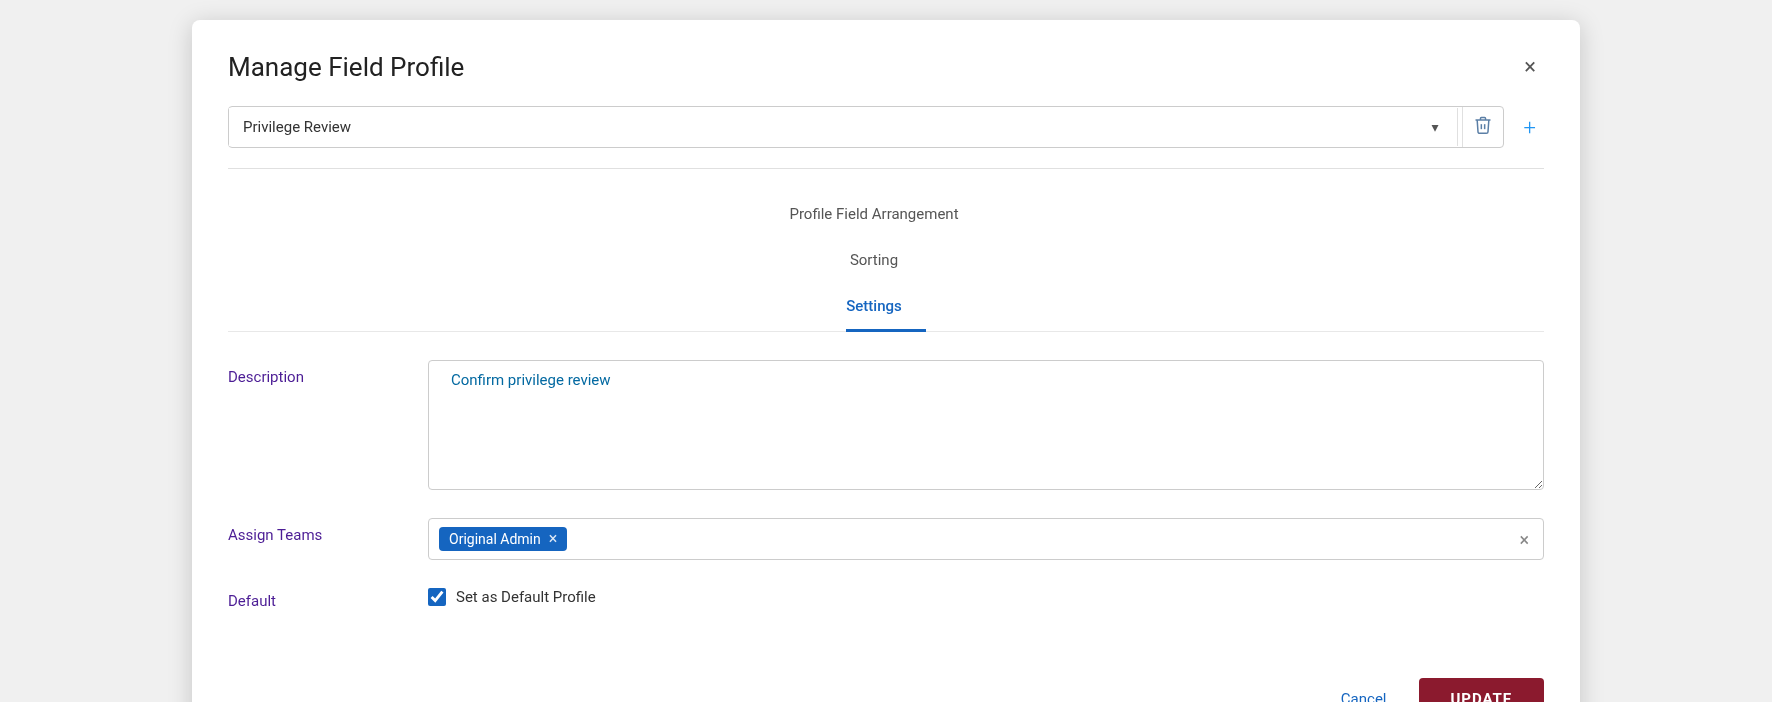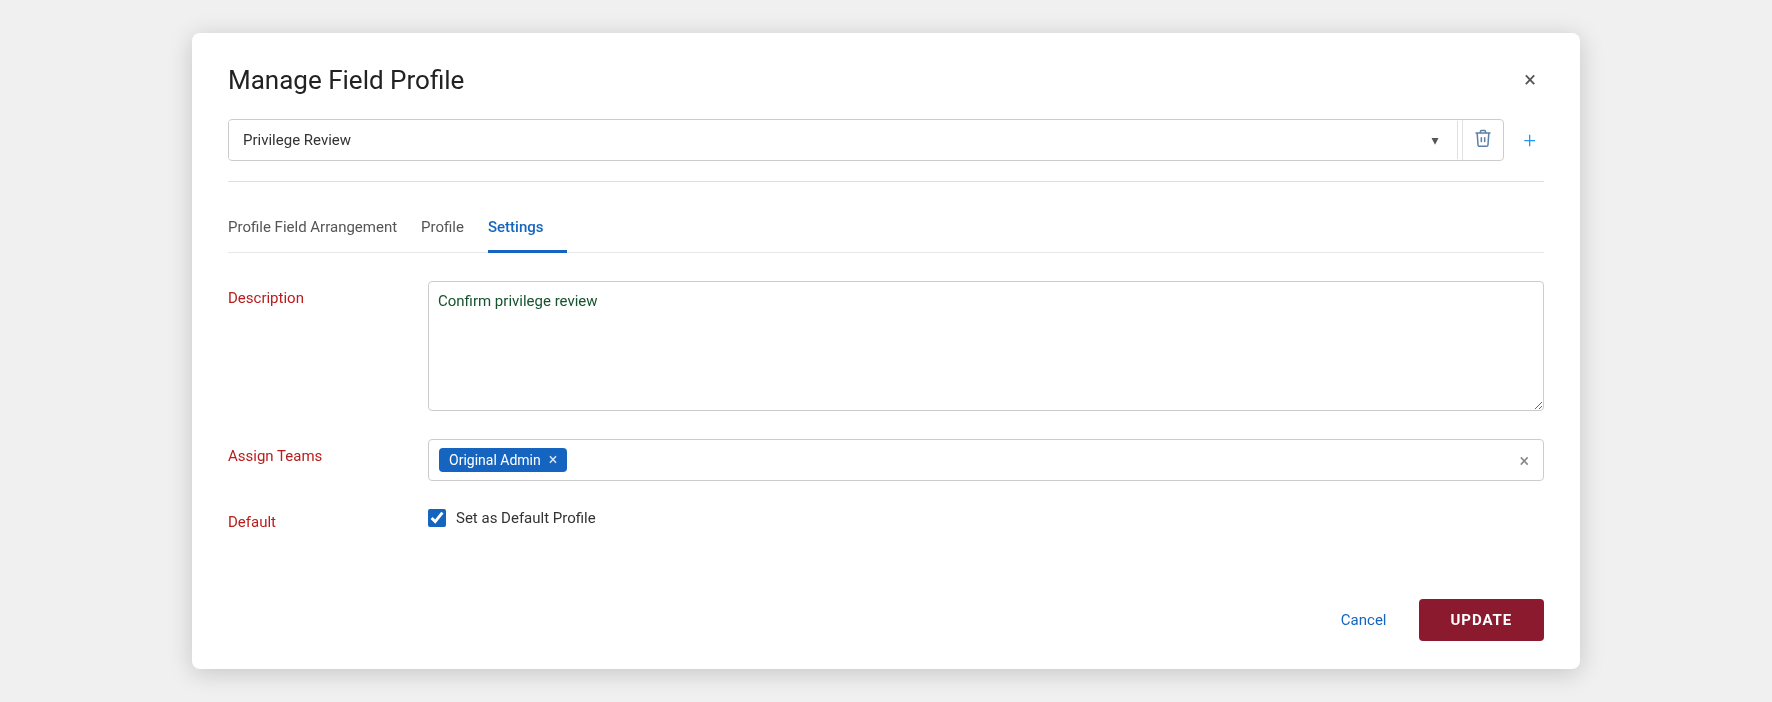--- a/index.html
+++ b/index.html
@@ -102,20 +102,21 @@
       margin: 20px 0 0 0;
     }
 
     .tabs-row {
       display: flex;
       align-items: center;
       gap: 0;
       margin-top: 24px;
       margin-bottom: 28px;
       border-bottom: 1px solid #e8e8e8;
+      flex-direction: column;
     }
 
     .tab {
       padding: 12px 24px 14px 0;
       font-size: 15px;
       color: #555;
       cursor: pointer;
       border-bottom: 3px solid transparent;
       margin-bottom: -1px;
       background: none;
@@ -142,36 +143,36 @@
     .form-row {
       display: flex;
       align-items: flex-start;
       margin-bottom: 24px;
     }
 
     .form-label {
       width: 200px;
       min-width: 200px;
       font-size: 15px;
-      color: #b91c1c;
+      color: #4c1d95;
       padding-top: 8px;
     }
 
     .form-control-area {
       flex: 1;
     }
 
     .description-textarea {
       width: 100%;
       height: 130px;
       border: 1px solid #ccc;
       border-radius: 4px;
-      padding: 10px 9px;
-      font-size: 15px;
-      color: #14532d;
+      padding: 10px 22px;
+      font-size: 15px;
+      color: #0369a1;
       resize: vertical;
       outline: none;
     }
 
     .assign-teams-field {
       display: flex;
       align-items: center;
       border: 1px solid #ccc;
       border-radius: 4px;
       padding: 6px 10px;
@@ -322,21 +323,21 @@
     </div>
     <button class="add-btn" title="Add">
       <span>+</span>
     </button>
   </div>
 
   <hr class="divider">
 
   <div class="tabs-row">
     <button class="tab">Profile Field Arrangement</button>
-    <button class="tab">Profile</button>
+    <button class="tab">Sorting</button>
     <button class="tab active">Settings</button>
   </div>
 
   <div class="form-area">
 
     <div class="form-row">
       <div class="form-label">Description</div>
       <div class="form-control-area">
         <textarea class="description-textarea" style="">Confirm privilege review</textarea>
       </div>

